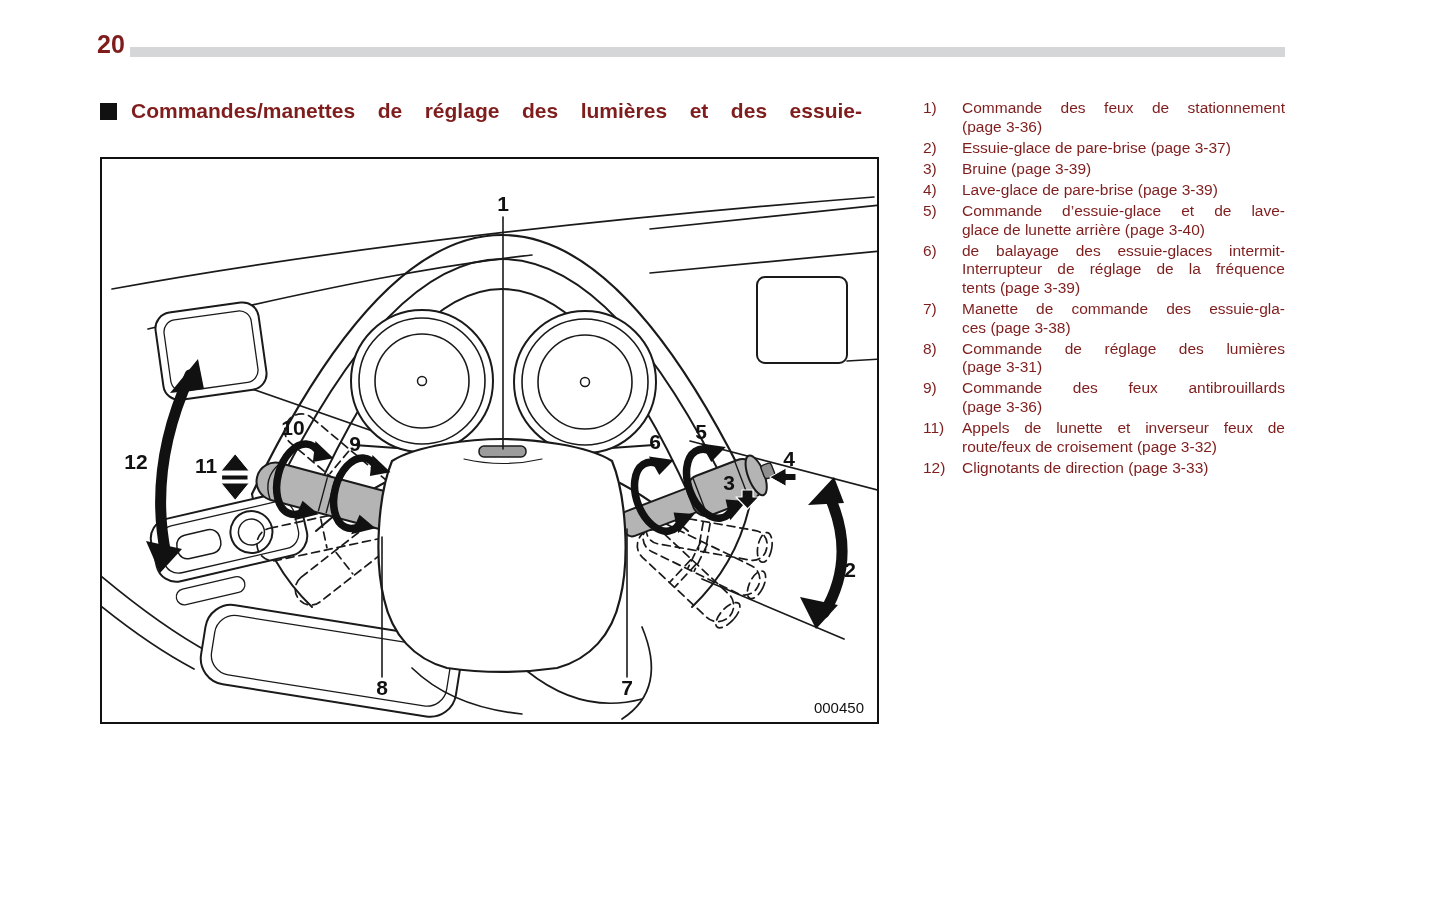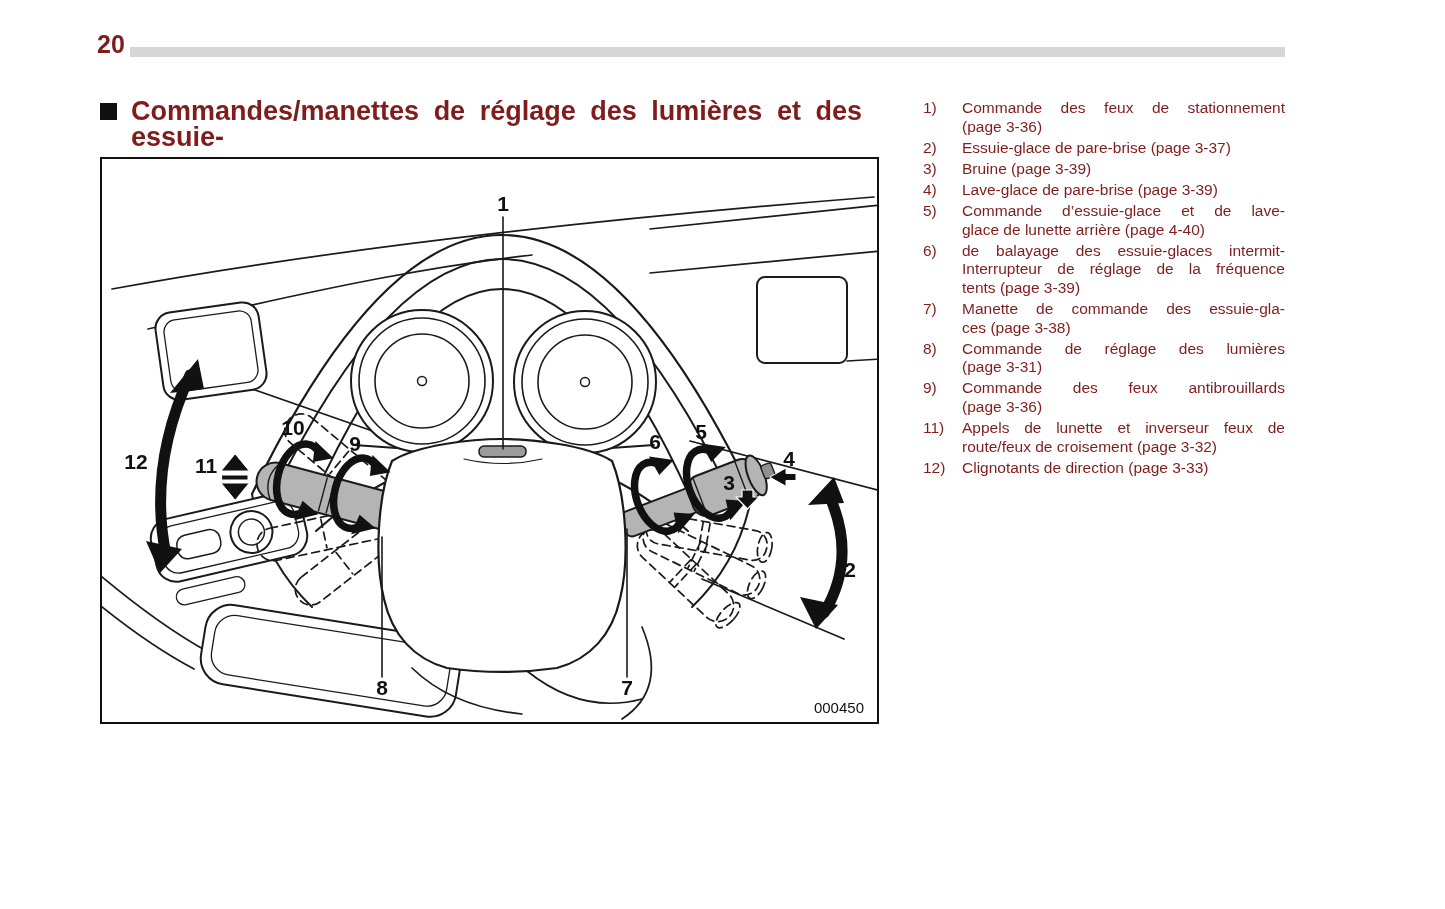--- a/index.html
+++ b/index.html
@@ -1,21 +1,21 @@
 <!DOCTYPE html>
 <html><head>
 <meta charset="utf-8">
 <style>
   html,body{margin:0;padding:0;background:#fff;}
   .page{position:relative;width:1445px;height:909px;background:#ffffff;overflow:hidden;
         font-family:"Liberation Sans",sans-serif;color:#7f1d1d;}
   .pagenum{position:absolute;left:97px;top:30px;font-size:25px;font-weight:bold;}
   .rule{position:absolute;left:130px;top:47px;width:1155px;height:10px;background:#d4d6d8;}
   .heading{position:absolute;left:100px;top:98px;width:762px;display:flex;
-           font-weight:bold;font-size:27px;line-height:26px;}
+           font-weight:bold;font-size:21px;line-height:26px;}
   .bullet{width:17px;height:17px;background:#111;margin:5px 14px 0 0;flex:none;}
   .htext{flex:1;}
   .jl{text-align:justify;text-align-last:justify;}
   .figure{position:absolute;left:100px;top:157px;width:779px;height:567px;
           border:2px solid #111;box-sizing:border-box;background:#fff;}
   .legend{position:absolute;left:923px;top:99px;width:362px;font-size:15.5px;line-height:18.6px;}
   .legend ol{margin:0;padding:0;}
   .legend li{list-style:none;position:relative;padding-left:39px;margin:0 0 2.5px 0;}
   .legend .num{position:absolute;left:0;top:0;}
   svg text{font-family:"Liberation Sans",sans-serif;}
@@ -240,21 +240,21 @@
           <span class="num">3)</span>
           <div>Bruine (page 3-39)</div>
         </li>
       <li>
           <span class="num">4)</span>
           <div>Lave-glace de pare-brise (page 3-39)</div>
         </li>
       <li>
           <span class="num">5)</span>
           <div class="jl">Commande d’essuie-glace et de lave-</div>
-          <div>glace de lunette arrière (page 4-40)</div>
+          <div>glace de lunette arrière (page 3-40)</div>
         </li>
       <li>
           <span class="num">6)</span>
           <div class="jl">de balayage des essuie-glaces intermit-</div>
           <div class="jl">Interrupteur de réglage de la fréquence</div>
           <div>tents (page 3-39)</div>
         </li>
       <li>
           <span class="num">7)</span>
           <div class="jl">Manette de commande des essuie-gla-</div>

